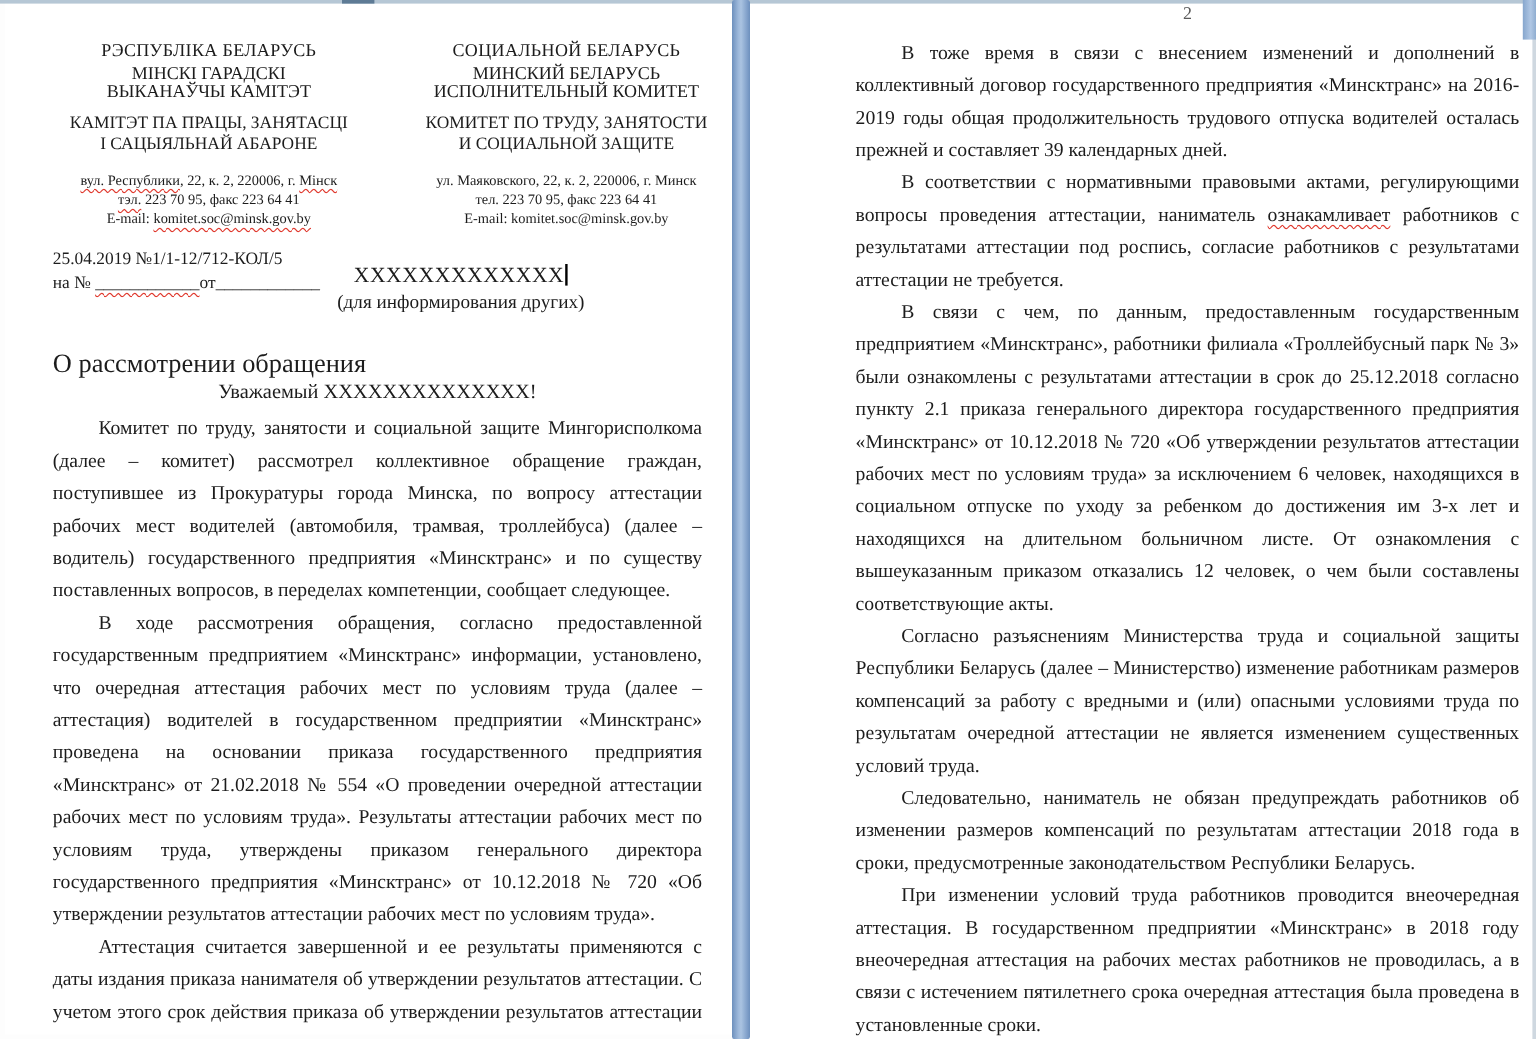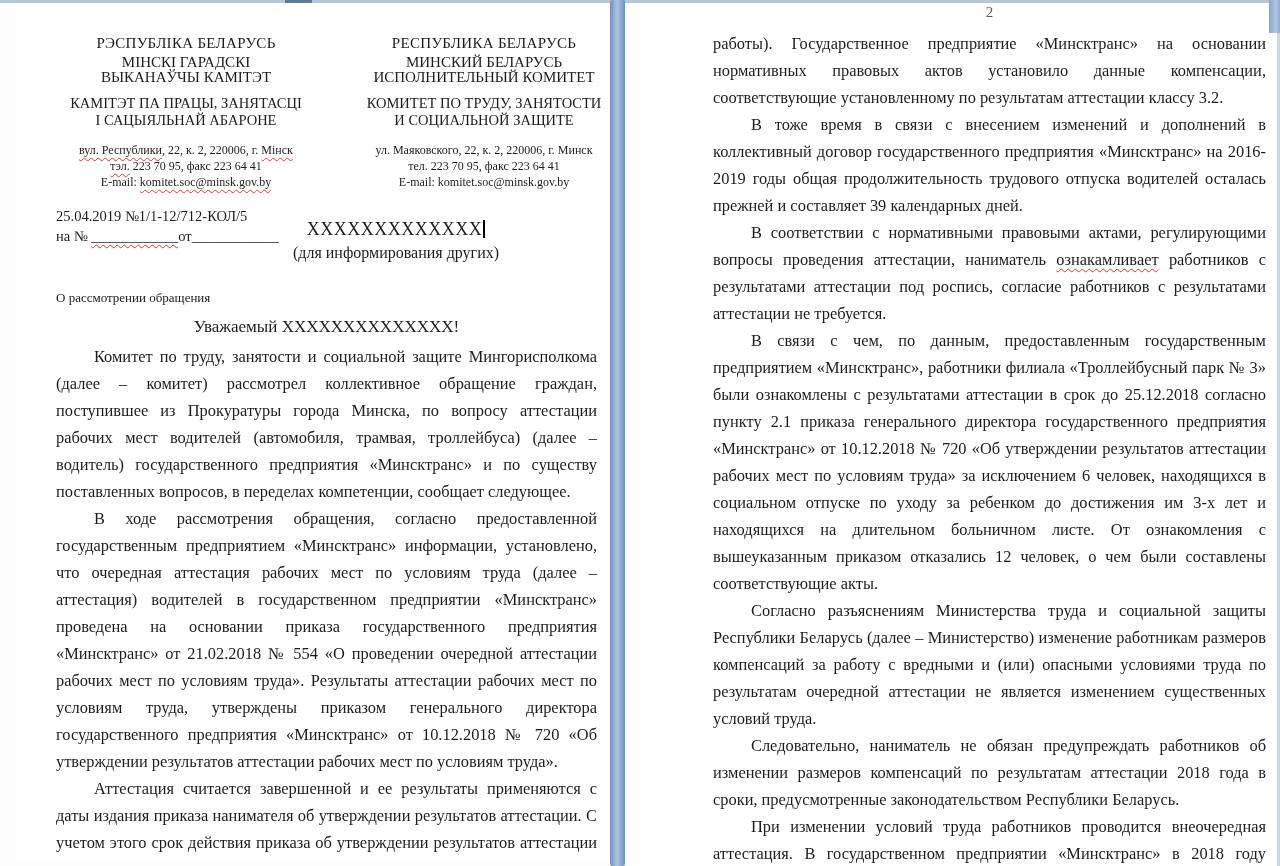--- a/index.html
+++ b/index.html
@@ -19,40 +19,40 @@
   .top-strip-thumb { position: absolute; top: 0; left: 285px; width: 27px; height: 3px; background: #5e7b95; }
   .divider-scrollbar { position: absolute; left: 610px; top: 0; width: 15px; height: 866px; z-index: 6;
     background: linear-gradient(90deg, #6d90bd 0%, #9db8da 35%, #aac3e1 50%, #7f9fc9 85%, #6d90bd 100%);
     border-radius: 2px; }
   .right-scroll-top { position: absolute; left: 1269px; top: 0; width: 11px; height: 33px; z-index: 6;
     background: linear-gradient(90deg, #86a6cd 0%, #b0c7e4 60%, #8fadd0 100%); }
   .right-strip { position: absolute; left: 1277px; top: 0; width: 3px; height: 866px; background: #cfd8e0; z-index: 5; }
 
   
   .page { position: absolute; background: #fff; }
-  .page-left { left: 16px; top: 3px; width: 610px; height: 859px; }
+  .page-left { left: 4px; top: 3px; width: 610px; height: 859px; }
   .page-right { left: 625px; top: 0; width: 652px; height: 866px; }
 
   
   .hdr-col { position: absolute; top: 31px; text-align: center; }
   .hdr-col.by { left: 42px; width: 256px; }
   .hdr-col.ru { left: 346px; width: 244px; }
   .org-country { font-size: 15px; line-height: 18px; letter-spacing: 0.3px; }
   .org-sub { font-size: 15px; line-height: 15px; margin-top: 3px; }
   .org-name { font-size: 14.5px; line-height: 17px; margin-top: 10px; }
   .org-addr { font-size: 12px; line-height: 16px; margin-top: 13px; }
 
   .ref-block { position: absolute; left: 40px; top: 169px; font-size: 14.5px; line-height: 20px; margin-top: 34px; }
 
   .addressee-block { position: absolute; left: 228px; top: 216px; width: 304px; text-align: center; }
   .addressee-x { font-size: 18px; letter-spacing: 0.5px; }
   .text-cursor { display: inline-block; width: 2px; height: 18px; background: #000; vertical-align: -3px; margin-left: 1px; }
   .addressee-note { font-size: 16px; line-height: 20px; margin-top: 3px; }
 
-  .subject-line { position: absolute; left: 40px; top: 287px; font-size: 13px; }
+  .subject-line { position: absolute; left: 40px; top: 287px; font-size: 22px; }
   .salutation { position: absolute; left: 40px; top: 314px; width: 541px; text-align: center; font-size: 17px; }
 
   .body-text { position: absolute; font-size: 16.4px; line-height: 27px; text-align: justify; text-align-last: left; }
   .body-text p { margin: 0; text-indent: 38px; }
   .body-1 { left: 40px; top: 340px; width: 541px; }
   .body-2 { left: 88px; top: 30px; width: 553px; }
 
   .page-number { position: absolute; left: 88px; top: 4px; width: 553px; text-align: center; font-size: 15px; color: #5a5a5a; }
 
   
@@ -90,21 +90,21 @@
         <div>І САЦЫЯЛЬНАЙ АБАРОНЕ</div>
       </div>
       <div class="org-addr">
         <div><span class="sp-red">вул. Республики</span><span>, 22, к. 2, 220006, г. </span><span class="sp-red">Мінск</span></div>
         <div><span class="sp-red">тэл.</span><span> 223 70 95, факс 223 64 41</span></div>
         <div><span>E-mail: </span><span class="sp-red">komitet.soc@minsk.gov.by</span></div>
       </div>
     </div>
 
     <div class="hdr-col ru">
-      <div class="org-country">РЕСПУБЛИКА БЕЛАРУСЬ</div>
+      <div class="org-country">СОЦИАЛЬНОЙ БЕЛАРУСЬ</div>
       <div class="org-sub">
         <div>МИНСКИЙ БЕЛАРУСЬ</div>
         <div>ИСПОЛНИТЕЛЬНЫЙ КОМИТЕТ</div>
       </div>
       <div class="org-name">
         <div>КОМИТЕТ ПО ТРУДУ, ЗАНЯТОСТИ</div>
         <div>И СОЦИАЛЬНОЙ ЗАЩИТЕ</div>
       </div>
       <div class="org-addr">
         <div>ул. Маяковского, 22, к. 2, 220006, г. Минск</div>
@@ -131,21 +131,20 @@
       <p>В ходе рассмотрения обращения, согласно предоставленной государственным предприятием «Минсктранс» информации, установлено, что очередная аттестация рабочих мест по условиям труда (далее – аттестация) водителей в государственном предприятии «Минсктранс» проведена на основании приказа государственного предприятия «Минсктранс» от 21.02.2018 № 554 «О проведении очередной аттестации рабочих мест по условиям труда». Результаты аттестации рабочих мест по условиям труда, утверждены приказом генерального директора государственного предприятия «Минсктранс» от 10.12.2018 № 720 «Об утверждении результатов аттестации рабочих мест по условиям труда».</p>
       <p>Аттестация считается завершенной и ее результаты применяются с даты издания приказа нанимателя об утверждении результатов аттестации. С учетом этого срок действия приказа об утверждении результатов аттестации не переносится.</p>
 
     </div>
   </div>
 
   <div class="page page-right">
     <div class="page-number">2</div>
 
     <div class="body-text body-2">
-      <p style="text-indent:0">работы). Государственное предприятие «Минсктранс» на основании нормативных правовых актов установило данные компенсации, соответствующие установленному по результатам аттестации классу 3.2.</p>
       <p>В тоже время в связи с внесением изменений и дополнений в коллективный договор государственного предприятия «Минсктранс» на 2016-2019 годы общая продолжительность трудового отпуска водителей осталась прежней и составляет 39 календарных дней.</p>
       <p><span>В соответствии с нормативными правовыми актами, регулирующими вопросы проведения аттестации, наниматель </span><span class="sp-red">ознакамливает</span><span> работников с результатами аттестации под роспись, согласие работников с результатами аттестации не требуется.</span></p>
       <p>В связи с чем, по данным, предоставленным государственным предприятием «Минсктранс», работники филиала «Троллейбусный парк № 3» были ознакомлены с результатами аттестации в срок до 25.12.2018 согласно пункту 2.1 приказа генерального директора государственного предприятия «Минсктранс» от 10.12.2018 № 720 «Об утверждении результатов аттестации рабочих мест по условиям труда» за исключением 6 человек, находящихся в социальном отпуске по уходу за ребенком до достижения им 3-х лет и находящихся на длительном больничном листе. От ознакомления с вышеуказанным приказом отказались 12 человек, о чем были составлены соответствующие акты.</p>
       <p>Согласно разъяснениям Министерства труда и социальной защиты Республики Беларусь (далее – Министерство) изменение работникам размеров компенсаций за работу с вредными и (или) опасными условиями труда по результатам очередной аттестации не является изменением существенных условий труда.</p>
       <p>Следовательно, наниматель не обязан предупреждать работников об изменении размеров компенсаций по результатам аттестации 2018 года в сроки, предусмотренные законодательством Республики Беларусь.</p>
       <p>При изменении условий труда работников проводится внеочередная аттестация. В государственном предприятии «Минсктранс» в 2018 году внеочередная аттестация на рабочих местах работников не проводилась, а в связи с истечением пятилетнего срока очередная аттестация была проведена в установленные сроки.</p>
 
     </div>
   </div>
 

